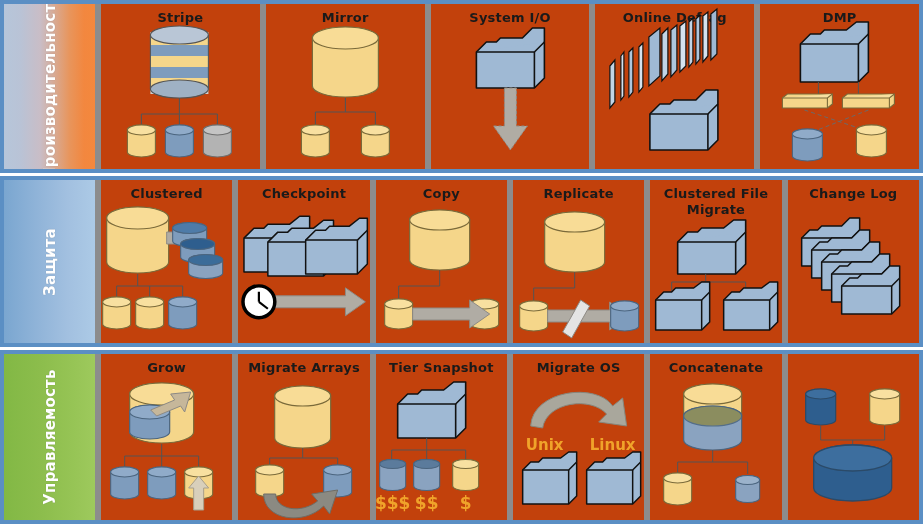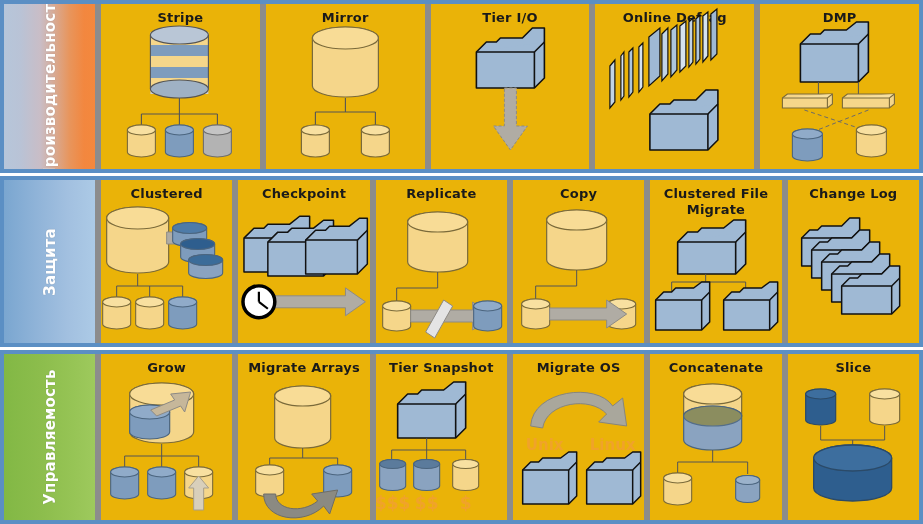--- a/index.html
+++ b/index.html
@@ -35,21 +35,21 @@
     font-weight:bold;
     font-size:15px;
     letter-spacing:0.2px;
     text-shadow:0 0 1px rgba(0,0,0,.25);
   }
 
   .cells{flex:1 1 auto;display:flex;height:100%;}
   .cell{
     position:relative;
     flex:1 1 0;
-    background:#eab308;
+    background:#c2410c;
     border-left:6px solid #8c8c8c;
     box-sizing:border-box;
     overflow:hidden;
   }
   .cell:first-child{border-left:6px solid #8c8c8c;}
 
   .cell-title{
     position:absolute;left:0;right:0;top:6px;
     text-align:center;
     font-size:13px;font-weight:bold;color:#1a1a1a;
@@ -124,21 +124,21 @@
               <path d="M18 126 a14 5 0 0 1 28 0 v22 a14 5 0 0 1 -28 0 z" fill="#f5d68a"></path>
               <ellipse cx="32" cy="126" rx="14" ry="5" fill="#f8e0a0"></ellipse>
               <path d="M78 126 a14 5 0 0 1 28 0 v22 a14 5 0 0 1 -28 0 z" fill="#f5d68a"></path>
               <ellipse cx="92" cy="126" rx="14" ry="5" fill="#f8e0a0"></ellipse>
             </g>
           </svg>
         </div>
       </div>
 
       <div class="cell">
-        <div class="cell-title">Tier I/O</div>
+        <div class="cell-title">System I/O</div>
         <div class="art">
           <svg viewBox="0 0 124 165" preserveAspectRatio="xMidYMid meet">
             <g stroke="#111" stroke-width="1.6" stroke-linejoin="round">
               <path d="M28 48 L38 38 L48 38 L52 34 L74 34 L84 24 L96 24 L96 74 L86 84 L28 84 Z" fill="#9fb9d4"></path>
               <path d="M28 48 L86 48 L96 38" fill="#9fb9d4"></path>
               <path d="M86 48 L86 84" fill="none"></path>
             </g>
             <g fill="#b0aca4" stroke="#8d8a84" stroke-width="1" stroke-dasharray="3 2">
               <path d="M56 84 L68 84 L68 122 L79 122 L62 146 L45 122 L56 122 Z"></path>
             </g>
@@ -269,62 +269,62 @@
               <path d="M120 60 L120 94" fill="none"></path>
             </g>
             <path d="M32 116 L108 116 L108 108 L128 122 L108 136 L108 128 L32 128 Z" fill="#b0aca4" stroke="#8d8a84" stroke-width="1"></path>
             <circle cx="21" cy="122" r="16" fill="#ffffff" stroke="#000" stroke-width="3.5"></circle>
             <path d="M21 122 L21 112 M21 122 L30 129" stroke="#000" stroke-width="2.2" fill="none"></path>
           </svg>
         </div>
       </div>
 
       <div class="cell">
-        <div class="cell-title">Replicate</div>
-        <div class="art">
-          <svg viewBox="0 0 124 163" preserveAspectRatio="xMidYMid meet">
-            <g stroke="#7a6a3a" stroke-width="1.2">
-              <path d="M28 42 a30 10 0 0 1 60 0 v40 a30 10 0 0 1 -60 0 z" fill="#f5d68a"></path>
-              <ellipse cx="58" cy="42" rx="30" ry="10" fill="#f8dc96"></ellipse>
-            </g>
-            <g stroke="#555" stroke-width="1" fill="none">
-              <path d="M58 92 L58 108 L17 108 L17 122"></path>
-            </g>
-            <g stroke="#7a6a3a" stroke-width="1.1">
-              <path d="M3 126 a14 5 0 0 1 28 0 v20 a14 5 0 0 1 -28 0 z" fill="#f5d68a"></path>
-              <ellipse cx="17" cy="126" rx="14" ry="5" fill="#f8e0a0"></ellipse>
-            </g>
-            <path d="M31 130 L93 130 L93 122 L113 136 L93 150 L93 142 L31 142 Z" fill="#b0aca4" stroke="#8d8a84" stroke-width="1"></path>
-            <path d="M46 152 L64 120 L73 126 L55 158 Z" fill="#e4e4e4" stroke="#8d8a84" stroke-width="1"></path>
-            <g stroke="#4b657f" stroke-width="1.1">
-              <path d="M94 126 a14 5 0 0 1 28 0 v20 a14 5 0 0 1 -28 0 z" fill="#7e9cbd"></path>
-              <ellipse cx="108" cy="126" rx="14" ry="5" fill="#90abc9"></ellipse>
-            </g>
-          </svg>
-        </div>
-      </div>
-
-      <div class="cell">
         <div class="cell-title">Copy</div>
         <div class="art">
           <svg viewBox="0 0 124 163" preserveAspectRatio="xMidYMid meet">
             <g stroke="#7a6a3a" stroke-width="1.2">
               <path d="M30 40 a30 10 0 0 1 60 0 v40 a30 10 0 0 1 -60 0 z" fill="#f5d68a"></path>
               <ellipse cx="60" cy="40" rx="30" ry="10" fill="#f8dc96"></ellipse>
             </g>
             <g stroke="#555" stroke-width="1" fill="none">
               <path d="M60 90 L60 106 L19 106 L19 120"></path>
             </g>
             <g stroke="#7a6a3a" stroke-width="1.1">
               <path d="M5 124 a14 5 0 0 1 28 0 v20 a14 5 0 0 1 -28 0 z" fill="#f5d68a"></path>
               <ellipse cx="19" cy="124" rx="14" ry="5" fill="#f8e0a0"></ellipse>
               <path d="M91 124 a14 5 0 0 1 28 0 v20 a14 5 0 0 1 -28 0 z" fill="#f5d68a"></path>
               <ellipse cx="105" cy="124" rx="14" ry="5" fill="#f8e0a0"></ellipse>
             </g>
             <path d="M33 128 L90 128 L90 120 L110 134 L90 148 L90 140 L33 140 Z" fill="#b0aca4" stroke="#8d8a84" stroke-width="1"></path>
+          </svg>
+        </div>
+      </div>
+
+      <div class="cell">
+        <div class="cell-title">Replicate</div>
+        <div class="art">
+          <svg viewBox="0 0 124 163" preserveAspectRatio="xMidYMid meet">
+            <g stroke="#7a6a3a" stroke-width="1.2">
+              <path d="M28 42 a30 10 0 0 1 60 0 v40 a30 10 0 0 1 -60 0 z" fill="#f5d68a"></path>
+              <ellipse cx="58" cy="42" rx="30" ry="10" fill="#f8dc96"></ellipse>
+            </g>
+            <g stroke="#555" stroke-width="1" fill="none">
+              <path d="M58 92 L58 108 L17 108 L17 122"></path>
+            </g>
+            <g stroke="#7a6a3a" stroke-width="1.1">
+              <path d="M3 126 a14 5 0 0 1 28 0 v20 a14 5 0 0 1 -28 0 z" fill="#f5d68a"></path>
+              <ellipse cx="17" cy="126" rx="14" ry="5" fill="#f8e0a0"></ellipse>
+            </g>
+            <path d="M31 130 L93 130 L93 122 L113 136 L93 150 L93 142 L31 142 Z" fill="#b0aca4" stroke="#8d8a84" stroke-width="1"></path>
+            <path d="M46 152 L64 120 L73 126 L55 158 Z" fill="#e4e4e4" stroke="#8d8a84" stroke-width="1"></path>
+            <g stroke="#4b657f" stroke-width="1.1">
+              <path d="M94 126 a14 5 0 0 1 28 0 v20 a14 5 0 0 1 -28 0 z" fill="#7e9cbd"></path>
+              <ellipse cx="108" cy="126" rx="14" ry="5" fill="#90abc9"></ellipse>
+            </g>
           </svg>
         </div>
       </div>
 
       <div class="cell">
         <div class="cell-title">Clustered File Migrate</div>
         <div class="art">
           <svg viewBox="0 0 124 163" preserveAspectRatio="xMidYMid meet">
             <g stroke="#111" stroke-width="1.6" stroke-linejoin="round">
               <path d="M24 62 L34 52 L44 52 L48 48 L70 48 L80 40 L92 40 L92 84 L82 94 L24 94 Z" fill="#9fb9d4"></path>
@@ -508,21 +508,20 @@
             </g>
             <g stroke="#4b657f" stroke-width="1.1">
               <path d="M82 126 a12 4.5 0 0 1 24 0 v18 a12 4.5 0 0 1 -24 0 z" fill="#8aa3c0"></path>
               <ellipse cx="94" cy="126" rx="12" ry="4.5" fill="#9bb2cb"></ellipse>
             </g>
           </svg>
         </div>
       </div>
 
       <div class="cell">
-        <div class="cell-title">Slice</div>
         <div class="art">
           <svg viewBox="0 0 124 166" preserveAspectRatio="xMidYMid meet">
             <g stroke="#2b4a68" stroke-width="1.2">
               <path d="M14 40 a15 5 0 0 1 30 0 v26 a15 5 0 0 1 -30 0 z" fill="#2e5e8e"></path>
               <ellipse cx="29" cy="40" rx="15" ry="5" fill="#3d6e9e"></ellipse>
             </g>
             <g stroke="#7a6a3a" stroke-width="1.2">
               <path d="M78 40 a15 5 0 0 1 30 0 v26 a15 5 0 0 1 -30 0 z" fill="#f5d68a"></path>
               <ellipse cx="93" cy="40" rx="15" ry="5" fill="#f8e0a0"></ellipse>
             </g>

